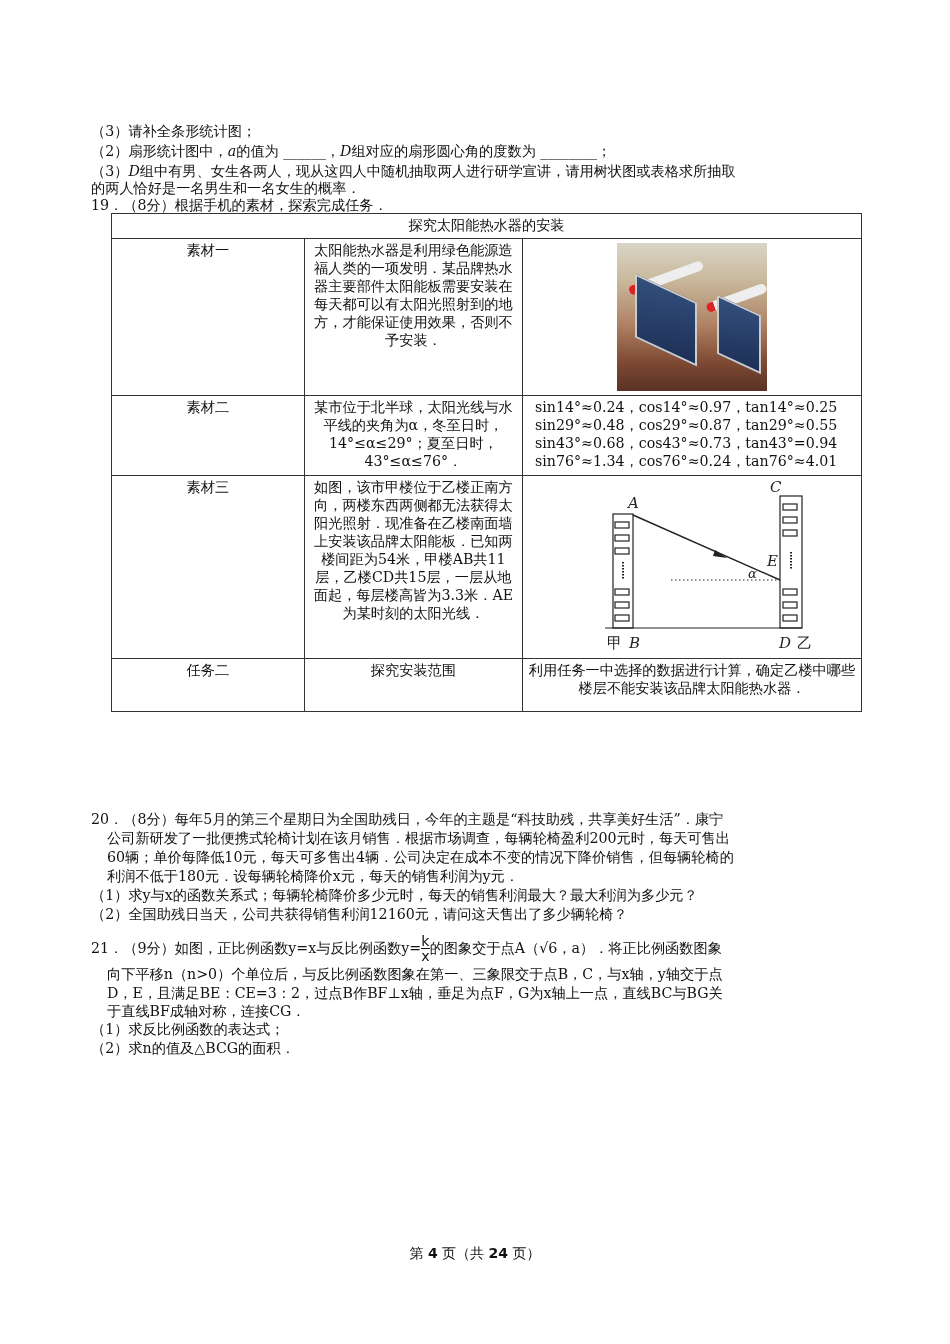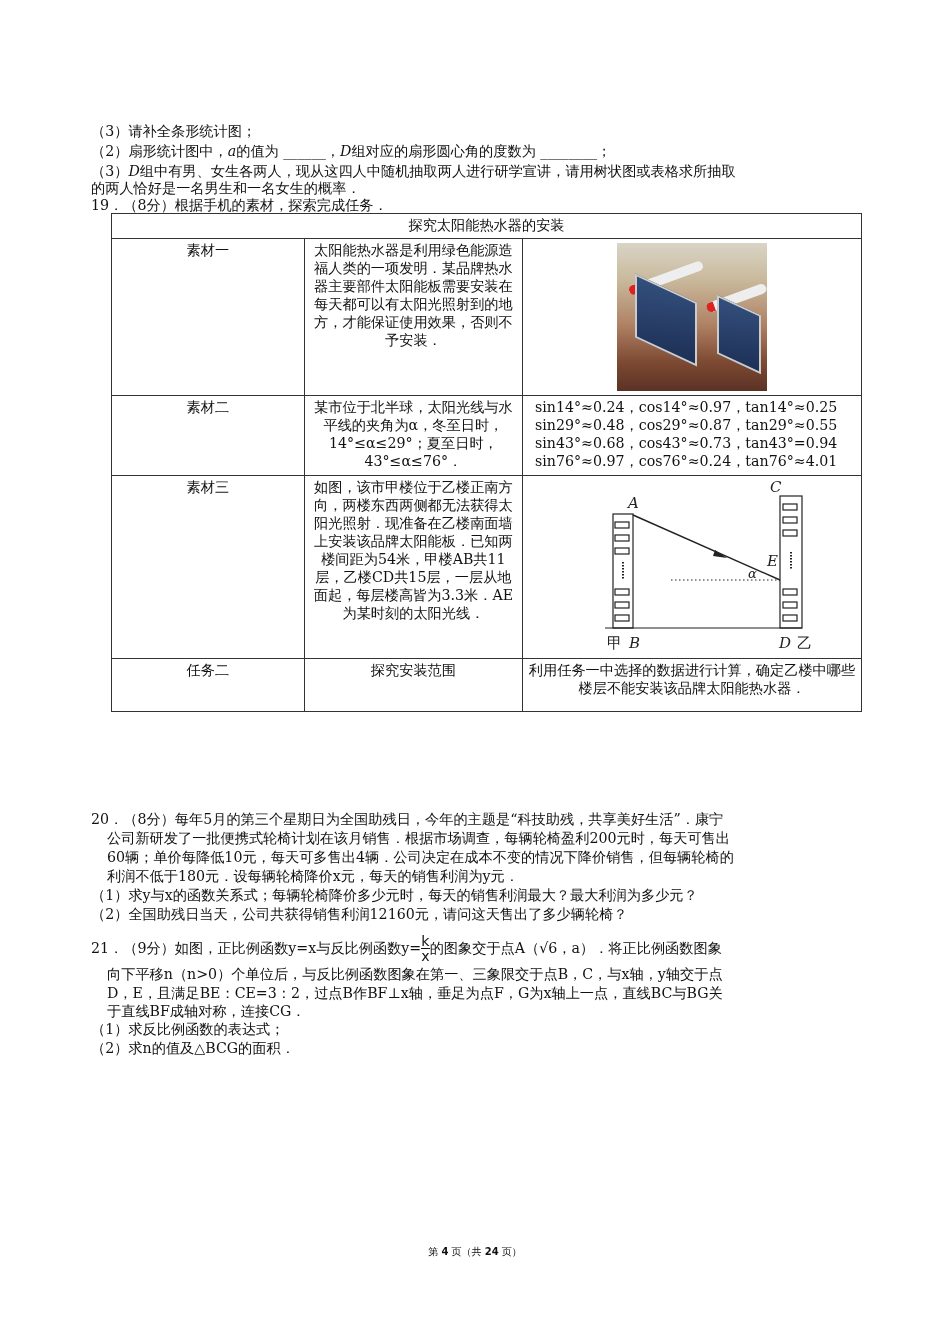--- a/index.html
+++ b/index.html
@@ -8,21 +8,21 @@
   .ind{left:107px;}
   i{font-style:italic;}
   table.t{position:absolute;left:111px;top:213px;width:751px;border-collapse:collapse;font-size:14.2px;}
   table.t td{border:1.5px solid #333;vertical-align:top;text-align:center;padding:2px 4px;line-height:18px;}
   .c1{width:188px;margin-top:16px;}
   .c2{width:212px;}
   .trig{text-align:left !important;padding-left:12px !important;}
   .photo{width:150px;height:148px;margin:2px auto;background:linear-gradient(180deg,#d9d4c6 0%,#c9b99c 25%,#b08265 55%,#7e4a33 80%,#5a3224 100%);position:relative;overflow:hidden;}
   .panel{position:absolute;background:linear-gradient(160deg,#34507e,#1d2f55);border:2px solid #ccc;transform:skewY(25deg);}
   .tank{position:absolute;height:10px;background:#eee;border-left:8px solid #d22;border-radius:5px;transform:rotate(-20deg);}
-  .footer{position:absolute;top:1245px;left:0;width:950px;text-align:center;font-size:10px;font-family:"DejaVu Sans","Liberation Sans",sans-serif;}
+  .footer{position:absolute;top:1245px;left:0;width:950px;text-align:center;font-size:14px;font-family:"DejaVu Sans","Liberation Sans",sans-serif;}
   .footer b{font-weight:bold;}
   .frac{display:inline-block;vertical-align:middle;text-align:center;line-height:14px;font-family:"DejaVu Sans",sans-serif;}
   .frac span{display:block;}
   .frac .n{border-bottom:1px solid #111;}
 </style>
 </head>
 <body>
 
 <div class="line" style="top:123px">（3）请补全条形统计图；</div>
 <div class="line" style="top:143px"><span>（2）扇形统计图中，</span><i>a</i><span>的值为 ______，</span><i>D</i><span>组对应的扇形圆心角的度数为 ________；</span></div>
@@ -47,21 +47,21 @@
       </div>
     </td>
   </tr>
   <tr style="height:80px">
     <td class="c1">素材二</td>
     <td class="c2">某市位于北半球，太阳光线与水平线的夹角为α，冬至日时，14°≤α≤29°；夏至日时，43°≤α≤76°．</td>
     <td class="trig">
       <div>sin14°≈0.24，cos14°≈0.97，tan14°≈0.25</div>
       <div>sin29°≈0.48，cos29°≈0.87，tan29°≈0.55</div>
       <div>sin43°≈0.68，cos43°≈0.73，tan43°=0.94</div>
-      <div>sin76°≈0.97，cos76°≈0.24，tan76°≈4.01</div>
+      <div>sin76°≈1.34，cos76°≈0.24，tan76°≈4.01</div>
     </td>
   </tr>
   <tr style="height:183px">
     <td class="c1">素材三</td>
     <td class="c2">如图，该市甲楼位于乙楼正南方向，两楼东西两侧都无法获得太阳光照射．现准备在乙楼南面墙上安装该品牌太阳能板．已知两楼间距为54米，甲楼AB共11层，乙楼CD共15层，一层从地面起，每层楼高皆为3.3米．AE为某时刻的太阳光线．</td>
     <td>
       <svg width="330" height="175" viewBox="0 0 330 175" style="display:block;margin:0 auto;">
         <g stroke="#222" fill="none" stroke-width="1.2">
           <line x1="78" y1="150" x2="275" y2="150"></line>
           <rect x="86" y="36" width="20" height="114"></rect>

